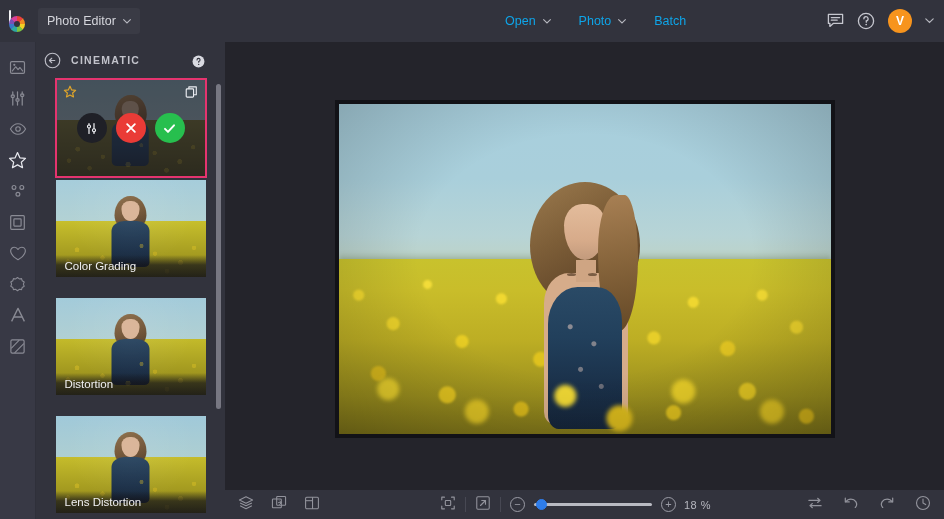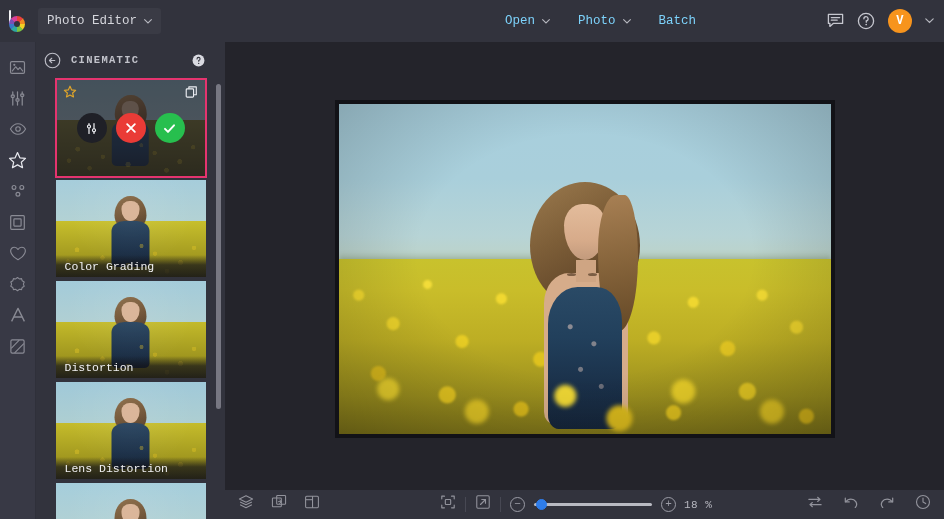--- a/index.html
+++ b/index.html
@@ -3,21 +3,21 @@
 <meta charset="utf-8">
 <style>
   * { box-sizing: border-box; margin: 0; padding: 0; }
   html, body {
     width: 944px; height: 519px;
     overflow: hidden;
     background: #24242b;
     font-family: "Liberation Sans", sans-serif;
     -webkit-font-smoothing: antialiased;
   }
-  .app { position: relative; width: 776px; height: 519px; background: #24242b; font-family: Liberation Mono, monospace; }
+  .app { position: relative; width: 776px; height: 519px; background: #24242b; }
 
   
   .topbar {
     position: absolute; left: 0; top: 0; width: 944px; height: 42px;
     background: #32333d; display: flex; align-items: center;
   }
   .logo-wrap { width: 36px; height: 42px; display: flex; align-items: center; justify-content: center; }
   .logo { position: relative; width: 22px; height: 22px; }
   .logo .stem {
     position: absolute; left: 2px; top: 0px; width: 2px; height: 14px;
@@ -42,21 +42,21 @@
   }
   .appmenu {
     margin-left: 2px; height: 26px; padding: 0 9px;
     display: flex; align-items: center; gap: 7px;
     background: #3a3b45; border-radius: 3px;
     color: #d5d6dc; font-size: 12.5px; cursor: default;
   }
   .topbar-mid { position: absolute; left: 495px; top: 0; height: 42px; display: flex; align-items: center; gap: 8px; }
   .tb-btn {
     height: 26px; padding: 0 10px; display: flex; align-items: center; gap: 7px;
-    color: #7dd3fc; font-size: 12.5px; border-radius: 3px; background: transparent;
+    color: #0ea5e9; font-size: 12.5px; border-radius: 3px; background: transparent;
     border: none; font-family: inherit; cursor: default;
   }
   .topbar-right { position: absolute; right: 10px; top: 0; height: 42px; display: flex; align-items: center; gap: 13px; }
   .ic { display: inline-flex; align-items: center; justify-content: center; }
   .avatar {
     width: 24px; height: 24px; border-radius: 50%; background: #f7941d;
     color: #fff; font-size: 12px; font-weight: bold;
     display: flex; align-items: center; justify-content: center; letter-spacing: .2px;
   }
   .chev { display: inline-block; }
@@ -82,21 +82,21 @@
     height: 36px; display: flex; align-items: center; padding: 0 20px 0 7px; gap: 10px;
   }
   .back-btn { width: 18px; height: 18px; display: flex; align-items: center; justify-content: center; }
   .panel-title {
     flex: 1; color: #c2c3cb; font-size: 10.5px; letter-spacing: 1.3px; font-weight: bold;
   }
   .help-dot { width: 13px; height: 13px; }
 
   .presets { position: relative; height: 441px; overflow: hidden; }
   .preset {
-    position: relative; margin: 0 auto 4px auto; width: 150px; height: 97px;
+    position: relative; margin: 0 auto 21px auto; width: 150px; height: 97px;
     overflow: hidden; cursor: default; background: #1c1c22;
   }
   .preset.selected {
     border: 2px solid #e5346f; width: 152px; height: 100px; margin-bottom: 2px;
   }
   .ph { position: absolute; inset: 0; overflow: hidden; }
   
   .ph .sky { position: absolute; left:0; right:0; top:0; height: 46%; }
   .ph .field { position: absolute; left:0; right:0; bottom:0; top: 42%; }
   .ph .figure {

